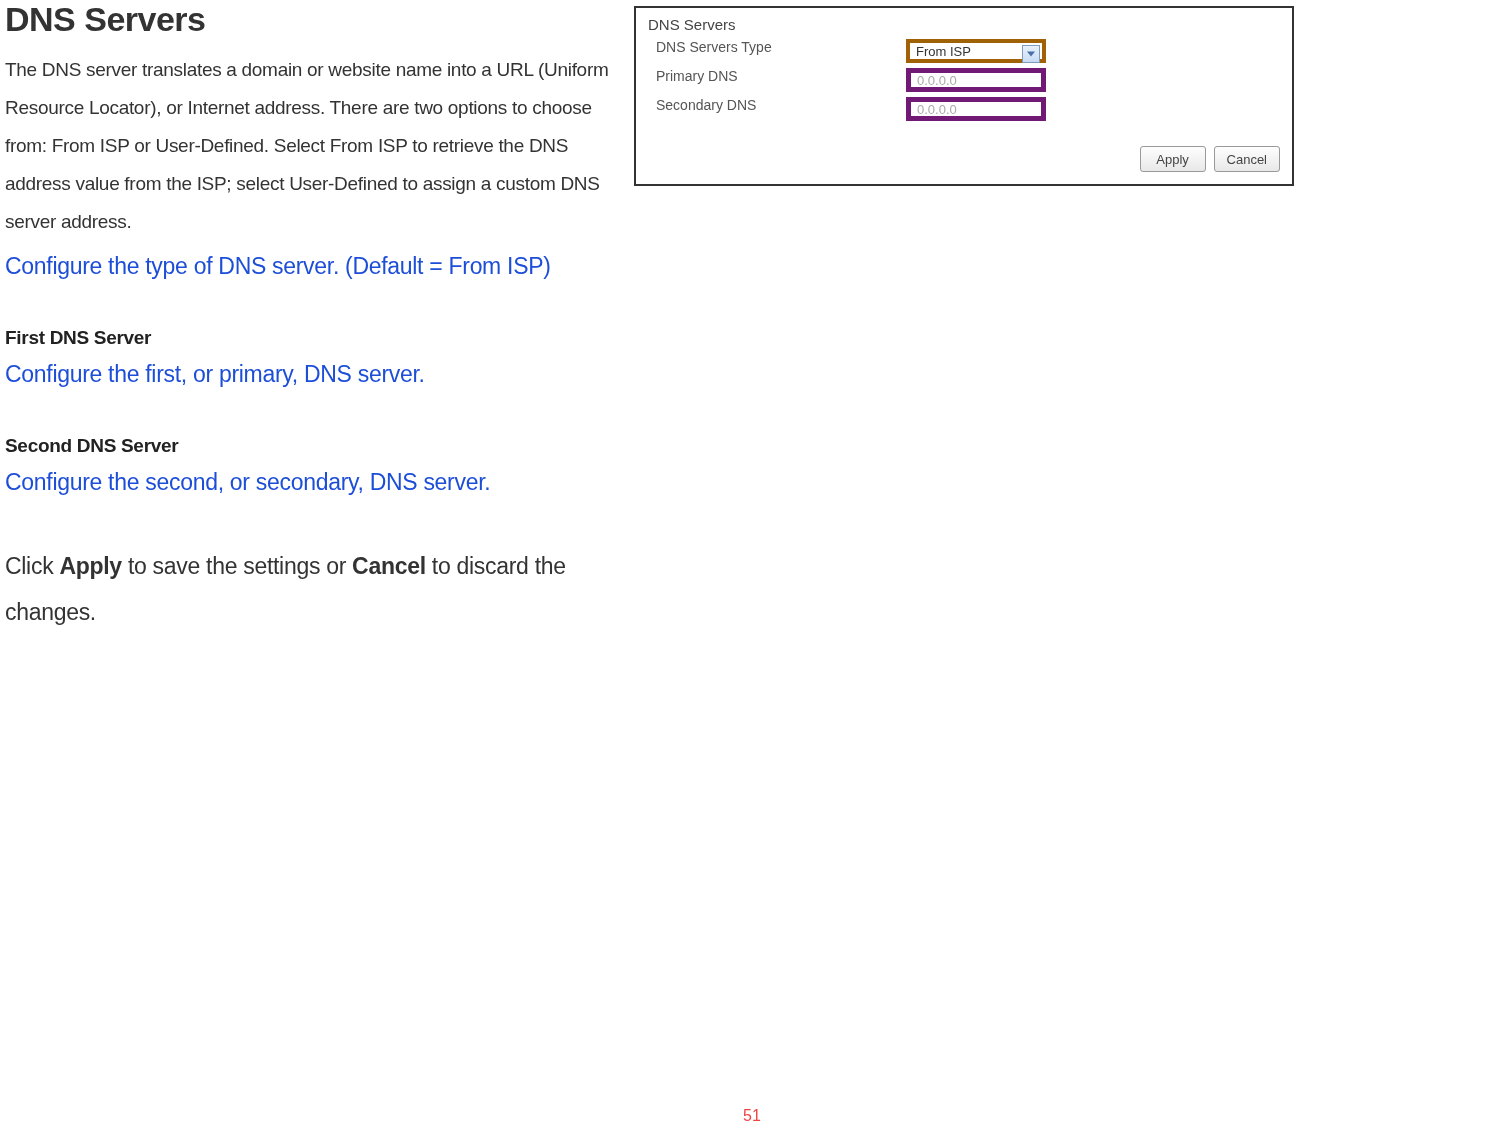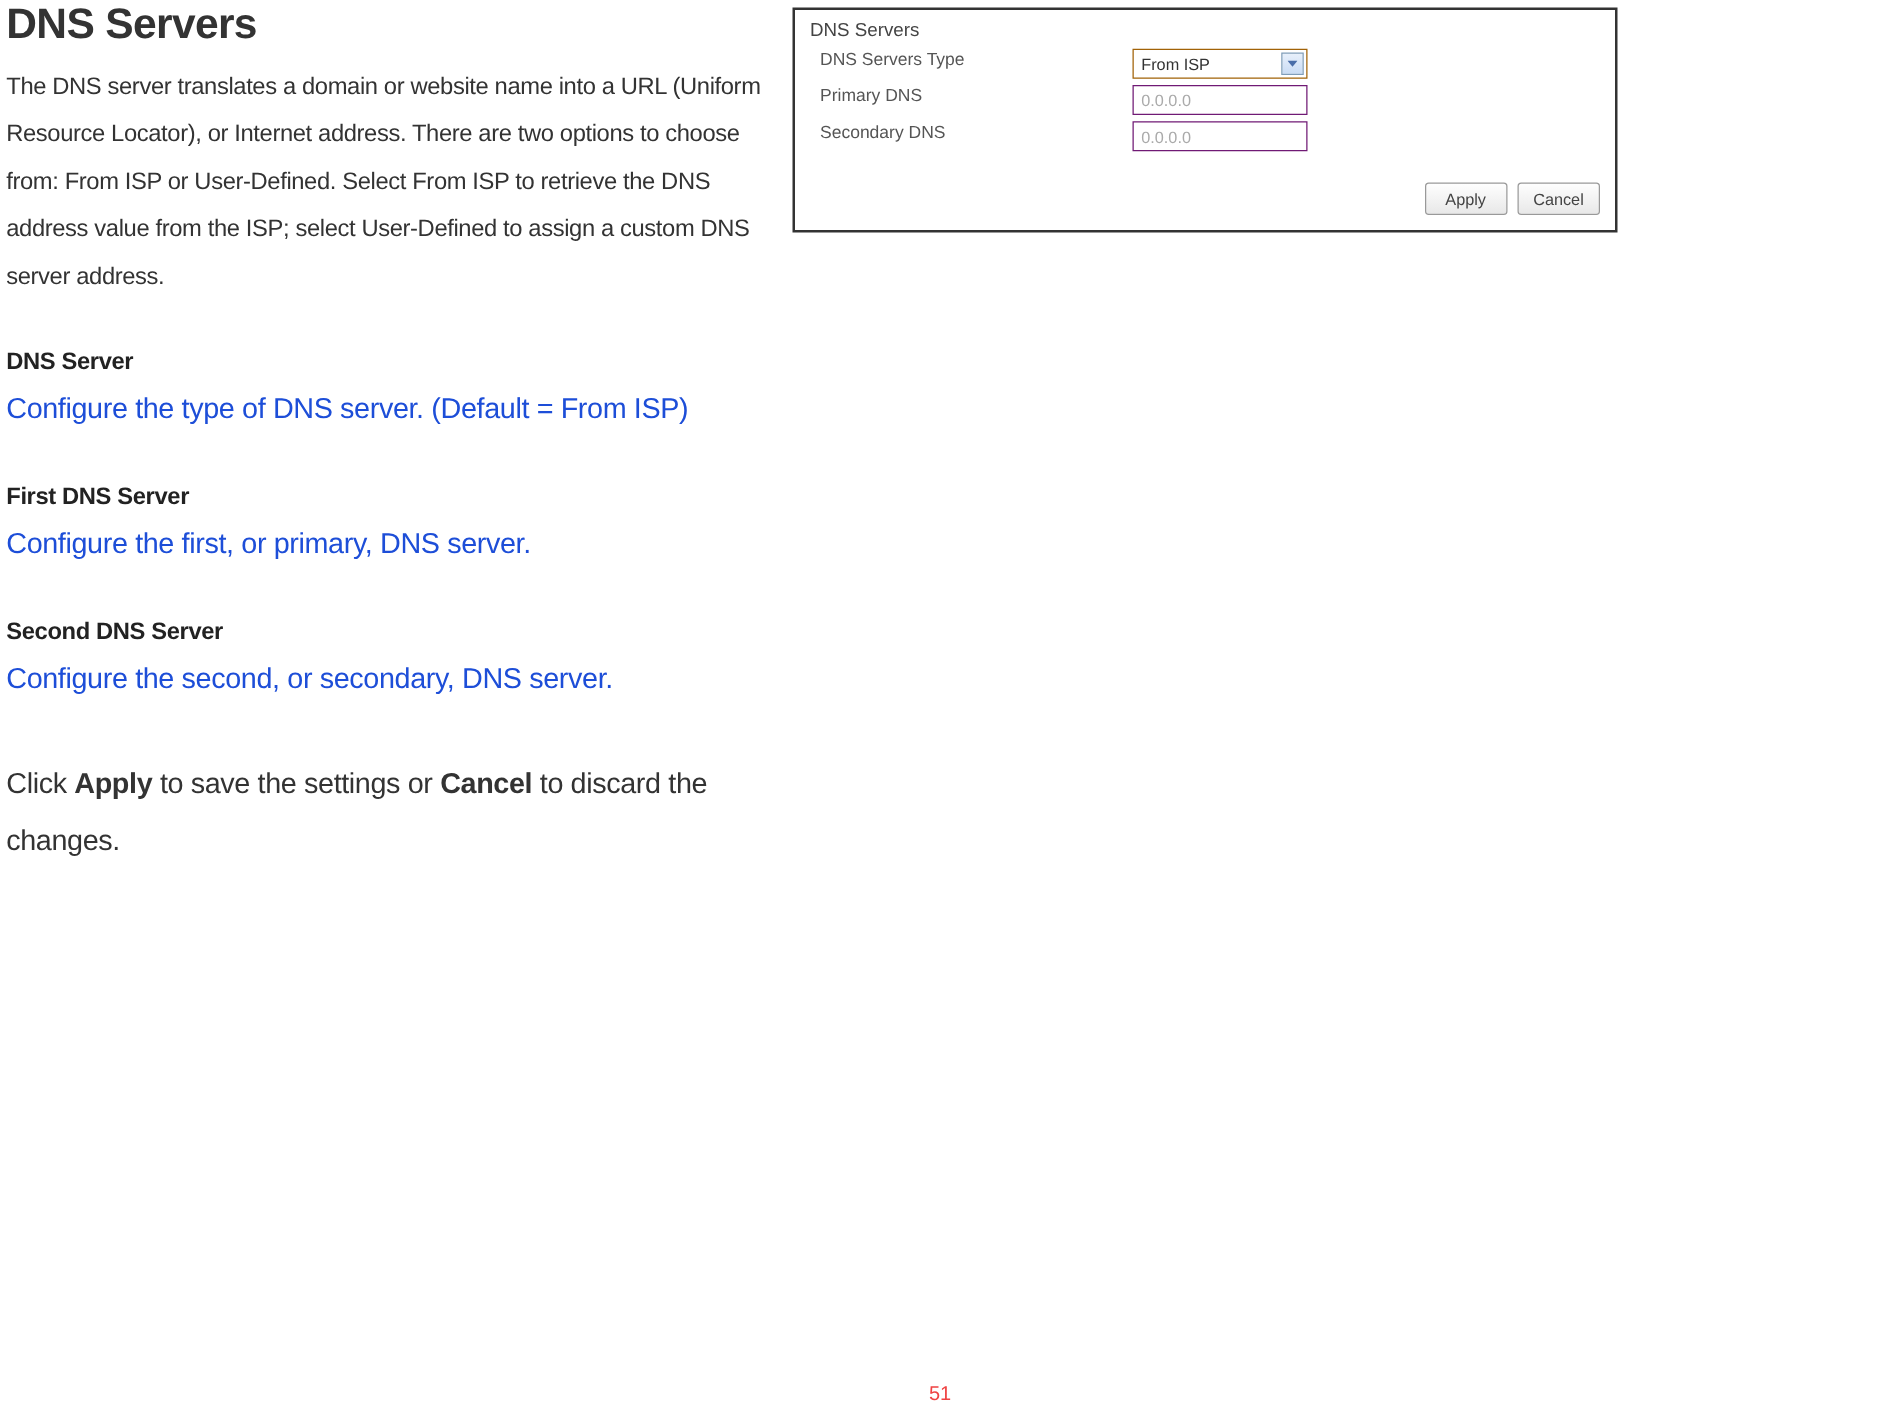--- a/index.html
+++ b/index.html
@@ -90,21 +90,21 @@
     }
     .panel-label {
       font-family: Tahoma, Arial, sans-serif;
       font-size: 14px;
       color: #555;
       width: 250px;
     }
     .panel-select {
       width: 140px;
       height: 24px;
-      border: 1px solid #a16207;
+      border: 4px solid #a16207;
       background: #fff;
       position: relative;
       display: flex;
       align-items: center;
       padding: 0 6px;
       font-family: Tahoma, Arial, sans-serif;
       font-size: 13px;
       color: #333;
     }
     .select-arrow {
@@ -119,21 +119,21 @@
       align-items: center;
       justify-content: center;
     }
     .select-arrow svg {
       width: 8px;
       height: 6px;
     }
     .panel-input {
       width: 140px;
       height: 24px;
-      border: 1px solid #701a75;
+      border: 5px solid #701a75;
       background: #fff;
       padding: 0 6px;
       font-family: Tahoma, Arial, sans-serif;
       font-size: 13px;
       color: #aaa;
       display: flex;
       align-items: center;
     }
     .panel-buttons {
       position: absolute;
@@ -167,21 +167,20 @@
       font-stretch: condensed;
     }
   </style>
 </head>
 <body>
 
 <div class="content-area">
   <h1 class="main-heading">DNS Servers</h1>
   <p class="body-text">The DNS server translates a domain or website name into a URL (Uniform Resource Locator), or Internet address. There are two options to choose from: From ISP or User-Defined. Select From ISP to retrieve the DNS address value from the ISP; select User-Defined to assign a custom DNS server address.</p>
 
-  <div class="section-heading">DNS Server</div>
   <div class="section-desc">Configure the type of DNS server. (Default = From ISP)</div>
 
   <div class="section-heading">First DNS Server</div>
   <div class="section-desc">Configure the first, or primary, DNS server.</div>
 
   <div class="section-heading">Second DNS Server</div>
   <div class="section-desc">Configure the second, or secondary, DNS server.</div>
 
   <p class="final-note">
     <span>Click </span><span class="bold">Apply</span><span> to save the settings or </span><span class="bold">Cancel</span><span> to discard the changes.</span>

